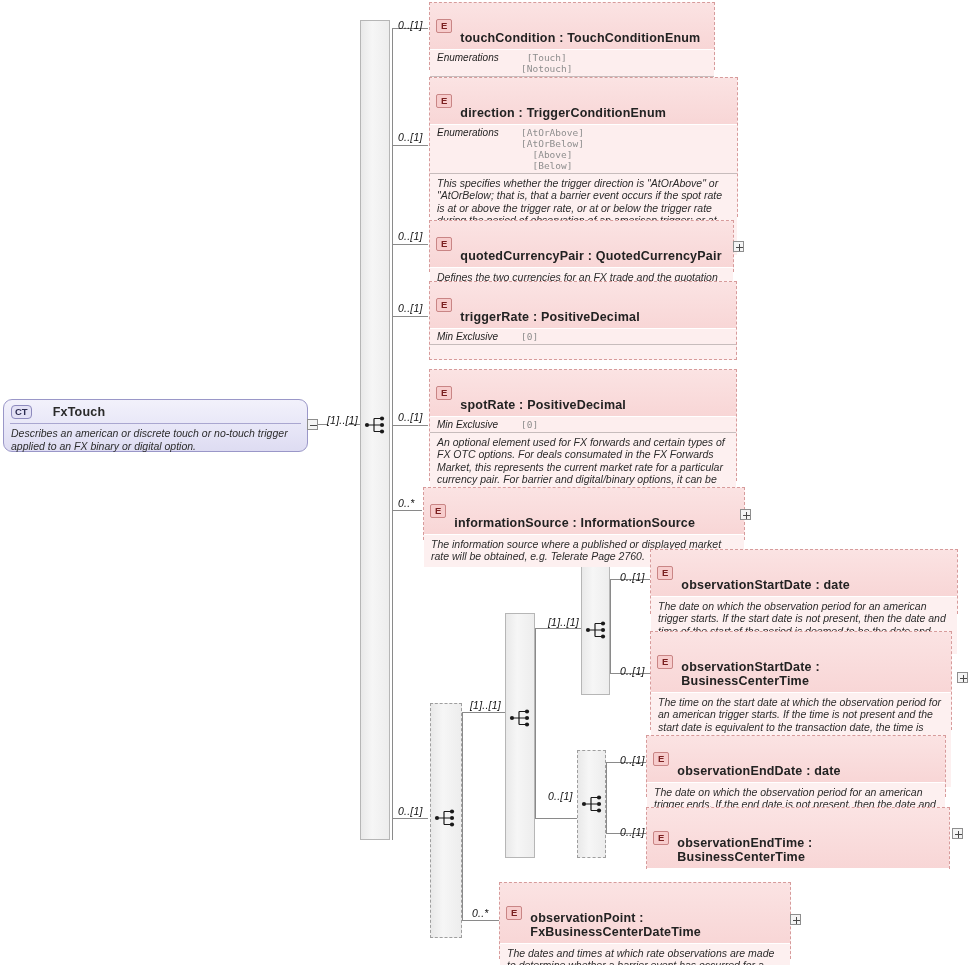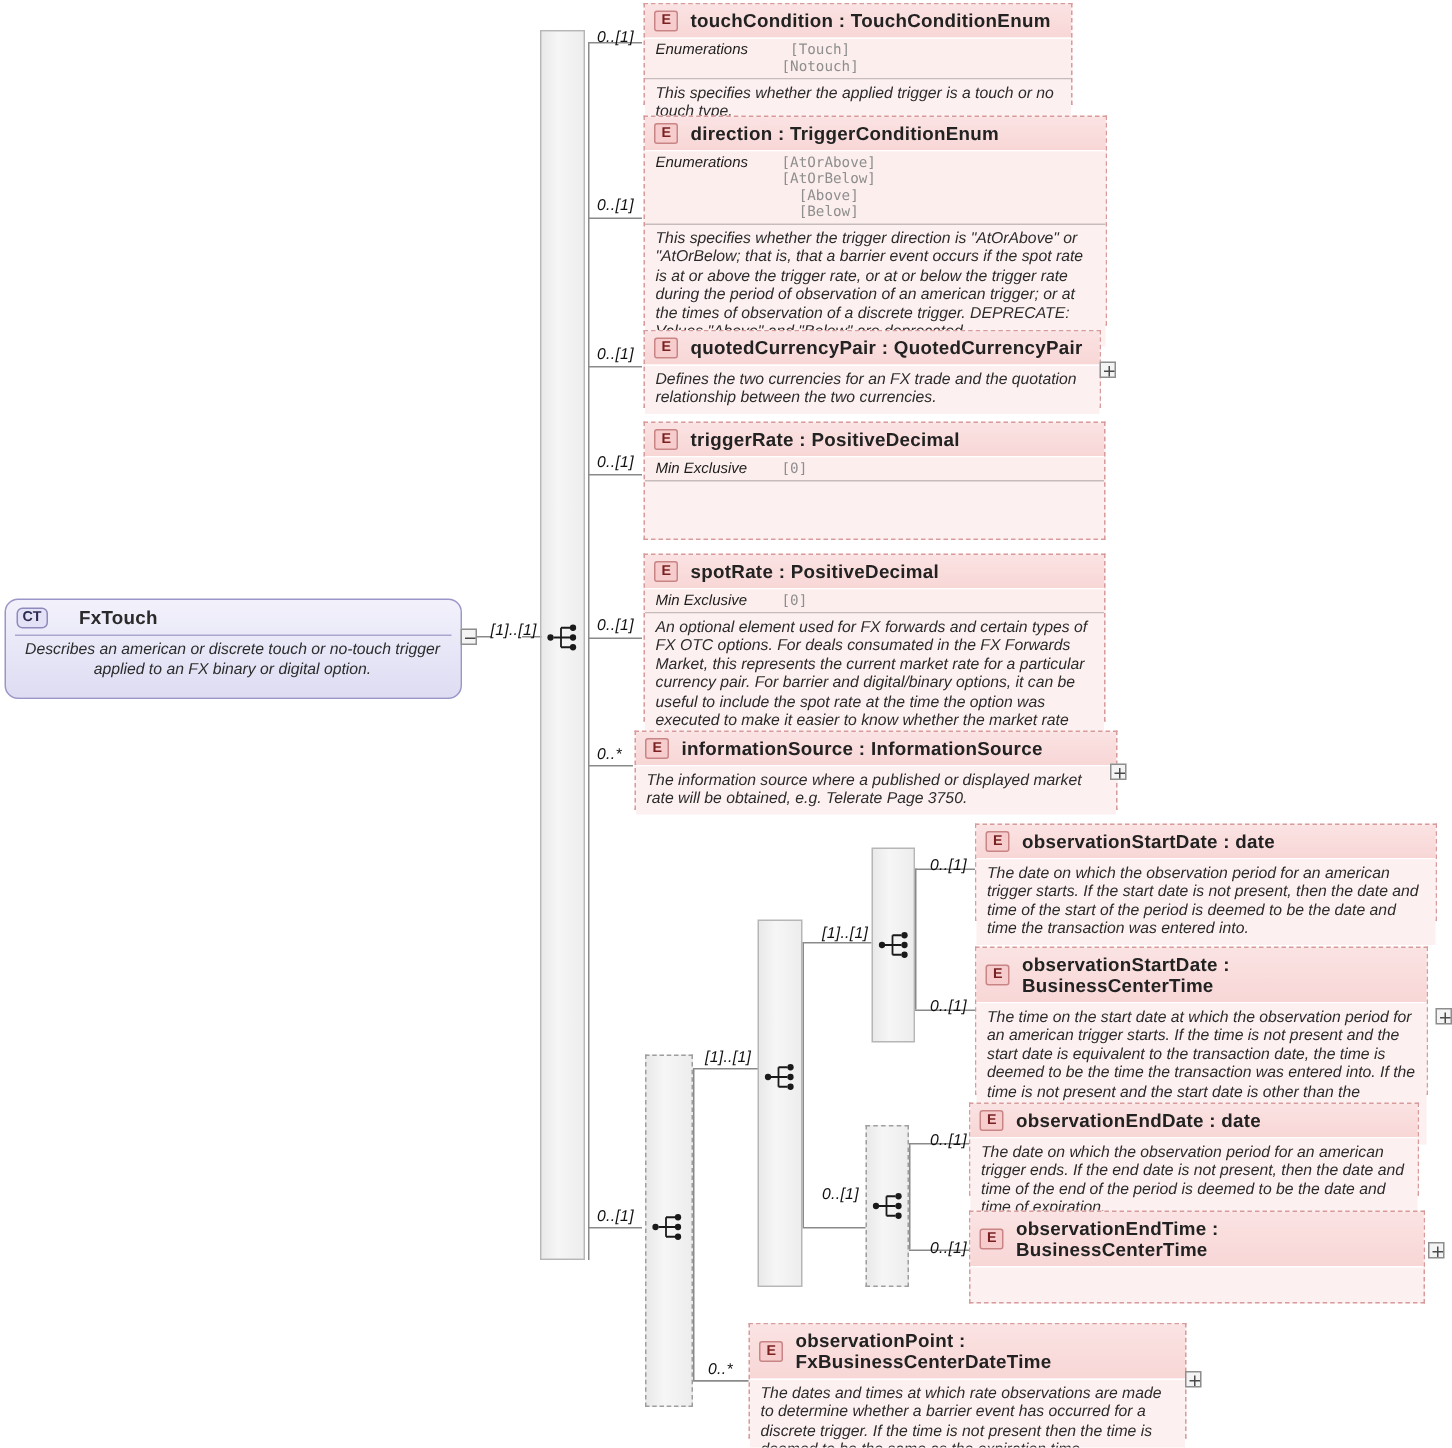--- a/index.html
+++ b/index.html
@@ -40,21 +40,21 @@
     display:flex;align-items:center;gap:8px;
     padding:4px 7px 4px 6px;
     background:linear-gradient(to bottom,#fbe3e3 0%,#f8d6d6 100%);
     border-bottom:1px solid #ffffff;
   }
   .el-badge{
     display:inline-block;border:1px solid #c98585;border-radius:2px;
     background:#f7cccc;color:#7a2020;font-size:9.5px;font-weight:bold;
     padding:0 4px;line-height:12px;
   }
-  .el-title{font-size:12.5px;font-weight:bold;color:#222;letter-spacing:.2px;}
+  .el-title{font-size:12.5px;font-weight:bold;color:#222;letter-spacing:.2px;margin-top:24px;}
   .el-facet{
     display:flex;gap:10px;padding:2px 7px 2px 7px;
     background:#fdeeee;border-bottom:1px solid #c7bcbc;
   }
   .el-facet-name{font-style:italic;font-size:10px;color:#1c1c1c;min-width:74px;}
   .el-facet-vals{
     font-family:"DejaVu Sans Mono","Liberation Mono",monospace;
     font-size:9.5px;color:#8e8e8e;line-height:11px;white-space:pre;text-align:center;
   }
   .el-doc{
@@ -130,21 +130,21 @@
   <div class="hline abs" style="left:606px;top:833px;width:44px;"></div>
 
   <div class="hline abs" style="left:462px;top:920px;width:38px;"></div>
 
   <div class="bar" style="left:360px;top:20px;width:30px;height:820px;"></div>
   <div class="bar dashed" style="left:430px;top:703px;width:32px;height:235px;"></div>
   <div class="bar" style="left:505px;top:613px;width:30px;height:245px;"></div>
   <div class="bar" style="left:581px;top:565px;width:29px;height:130px;"></div>
   <div class="bar dashed" style="left:577px;top:750px;width:29px;height:108px;"></div>
 
-  <div class="ct-node abs" style="left:3px;top:399px;width:305px;height:67px;text-align:center;">
+  <div class="ct-node abs" style="left:3px;top:399px;width:305px;height:53px;">
     <div class="ct-head">
       <span class="ct-badge">CT</span>
       <span class="ct-title">FxTouch</span>
     </div>
     <div class="ct-sep"></div>
     <div class="ct-doc">Describes an american or discrete touch or no-touch trigger applied to an FX binary or digital option.</div>
   </div>
   <div class="expander" style="left:307px;top:419px;"></div>
 
   <svg class="compositor" style="left:364px;top:414px;" width="24" height="22" viewBox="0 0 24 22">
@@ -265,21 +265,21 @@
       <span class="el-facet-vals">[0]</span>
     </div>
     <div class="el-doc">An optional element used for FX forwards and certain types of FX OTC options. For deals consumated in the FX Forwards Market, this represents the current market rate for a particular currency pair. For barrier and digital/binary options, it can be useful to include the spot rate at the time the option was executed to make it easier to know whether the market rate needs to move "up" or "down" to trigger a barrier event.</div>
   </div>
 
   <div class="el-node abs" style="left:423px;top:487px;width:322px;height:53px;">
     <div class="el-head">
       <span class="el-badge">E</span>
       <span class="el-title"><span>informationSource</span> : <span>InformationSource</span></span>
     </div>
-    <div class="el-doc">The information source where a published or displayed market rate will be obtained, e.g. Telerate Page 3750.</div>
+    <div class="el-doc">The information source where a published or displayed market rate will be obtained, e.g. Telerate Page 2760.</div>
   </div>
   <div class="expander plus" style="left:740px;top:509px;"></div>
 
   <div class="el-node abs" style="left:650px;top:549px;width:308px;height:65px;">
     <div class="el-head">
       <span class="el-badge">E</span>
       <span class="el-title"><span>observationStartDate</span> : <span>date</span></span>
     </div>
     <div class="el-doc">The date on which the observation period for an american trigger starts. If the start date is not present, then the date and time of the start of the period is deemed to be the date and time the transaction was entered into.</div>
   </div>

